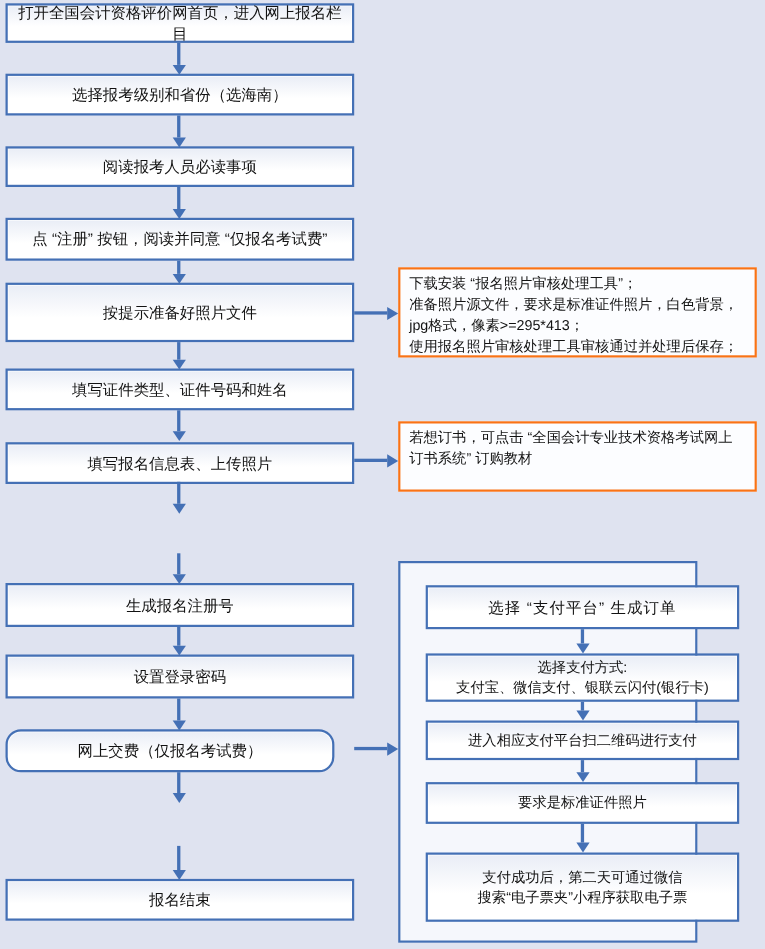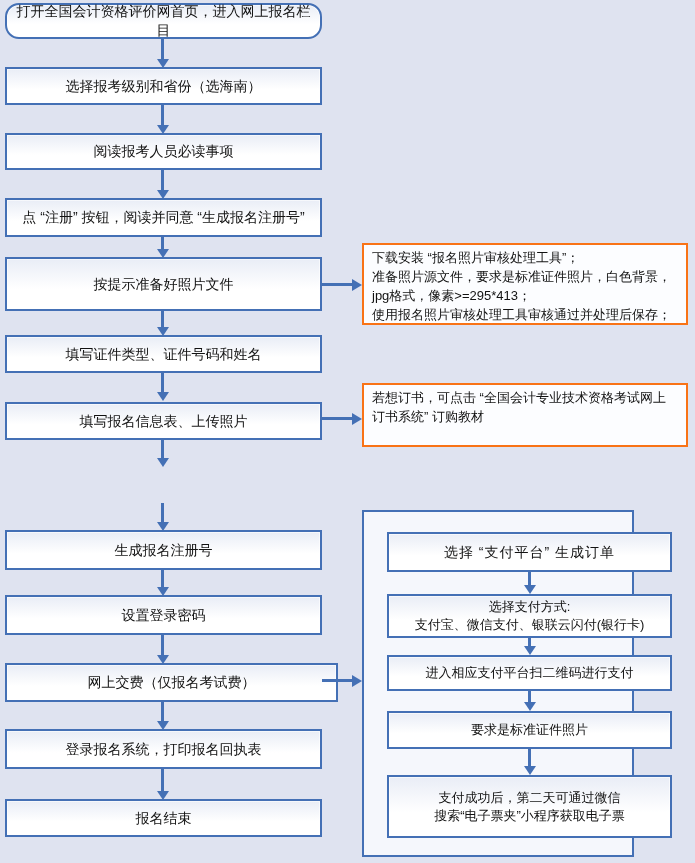--- a/index.html
+++ b/index.html
@@ -38,31 +38,30 @@
   .h-arrow::after {
     content:""; position:absolute; left:100%; top:50%; transform:translateY(-50%);
     border:solid transparent; border-width:6px 0 6px 10px; border-left-color:#4470b5;
   }
 </style>
 </head>
 <body>
 
 <div class="stage">
 
-  <div class="node" style="left:5px;top:3px;width:317px;height:36px;border-radius:14px;">打开全国会计资格评价网首页，进入网上报名栏目</div>
+  <div class="node" style="left:5px;top:3px;width:317px;height:36px;">打开全国会计资格评价网首页，进入网上报名栏目</div>
   <div class="node" style="left:5px;top:67px;width:317px;height:38px;">选择报考级别和省份（选海南）</div>
   <div class="node" style="left:5px;top:133px;width:317px;height:37px;">阅读报考人员必读事项</div>
-  <div class="node" style="left:5px;top:198px;width:317px;height:39px;">点 “注册” 按钮，阅读并同意 “生成报名注册号”</div>
+  <div class="node" style="left:5px;top:198px;width:317px;height:39px;">点 “注册” 按钮，阅读并同意 “仅报名考试费”</div>
   <div class="node" style="left:5px;top:257px;width:317px;height:54px;">按提示准备好照片文件</div>
   <div class="node" style="left:5px;top:335px;width:317px;height:38px;">填写证件类型、证件号码和姓名</div>
   <div class="node" style="left:5px;top:402px;width:317px;height:38px;">填写报名信息表、上传照片</div>
   <div class="node" style="left:5px;top:530px;width:317px;height:40px;">生成报名注册号</div>
   <div class="node" style="left:5px;top:595px;width:317px;height:40px;">设置登录密码</div>
-  <div class="node" style="left:5px;top:663px;width:333px;height:39px;">网上交费（仅报名考试费）</div>
-  <div class="node" style="left:5px;top:729px;width:317px;height:40px;">登录报名系统，打印报名回执表</div>
+  <div class="node" style="left:5px;top:663px;width:299px;height:39px;border-radius:14px;">网上交费（仅报名考试费）</div>
   <div class="node" style="left:5px;top:799px;width:317px;height:38px;">报名结束</div>
 
   <div class="v-arrow" style="left:161px;top:39px;height:20px;"></div>
   <div class="v-arrow" style="left:161px;top:105px;height:20px;"></div>
   <div class="v-arrow" style="left:161px;top:170px;height:20px;"></div>
   <div class="v-arrow" style="left:161px;top:237px;height:12px;"></div>
   <div class="v-arrow" style="left:161px;top:311px;height:16px;"></div>
   <div class="v-arrow" style="left:161px;top:373px;height:19px;"></div>
   <div class="v-arrow" style="left:161px;top:438px;height:20px;"></div>
   <div class="v-arrow" style="left:161px;top:503px;height:19px;"></div>

